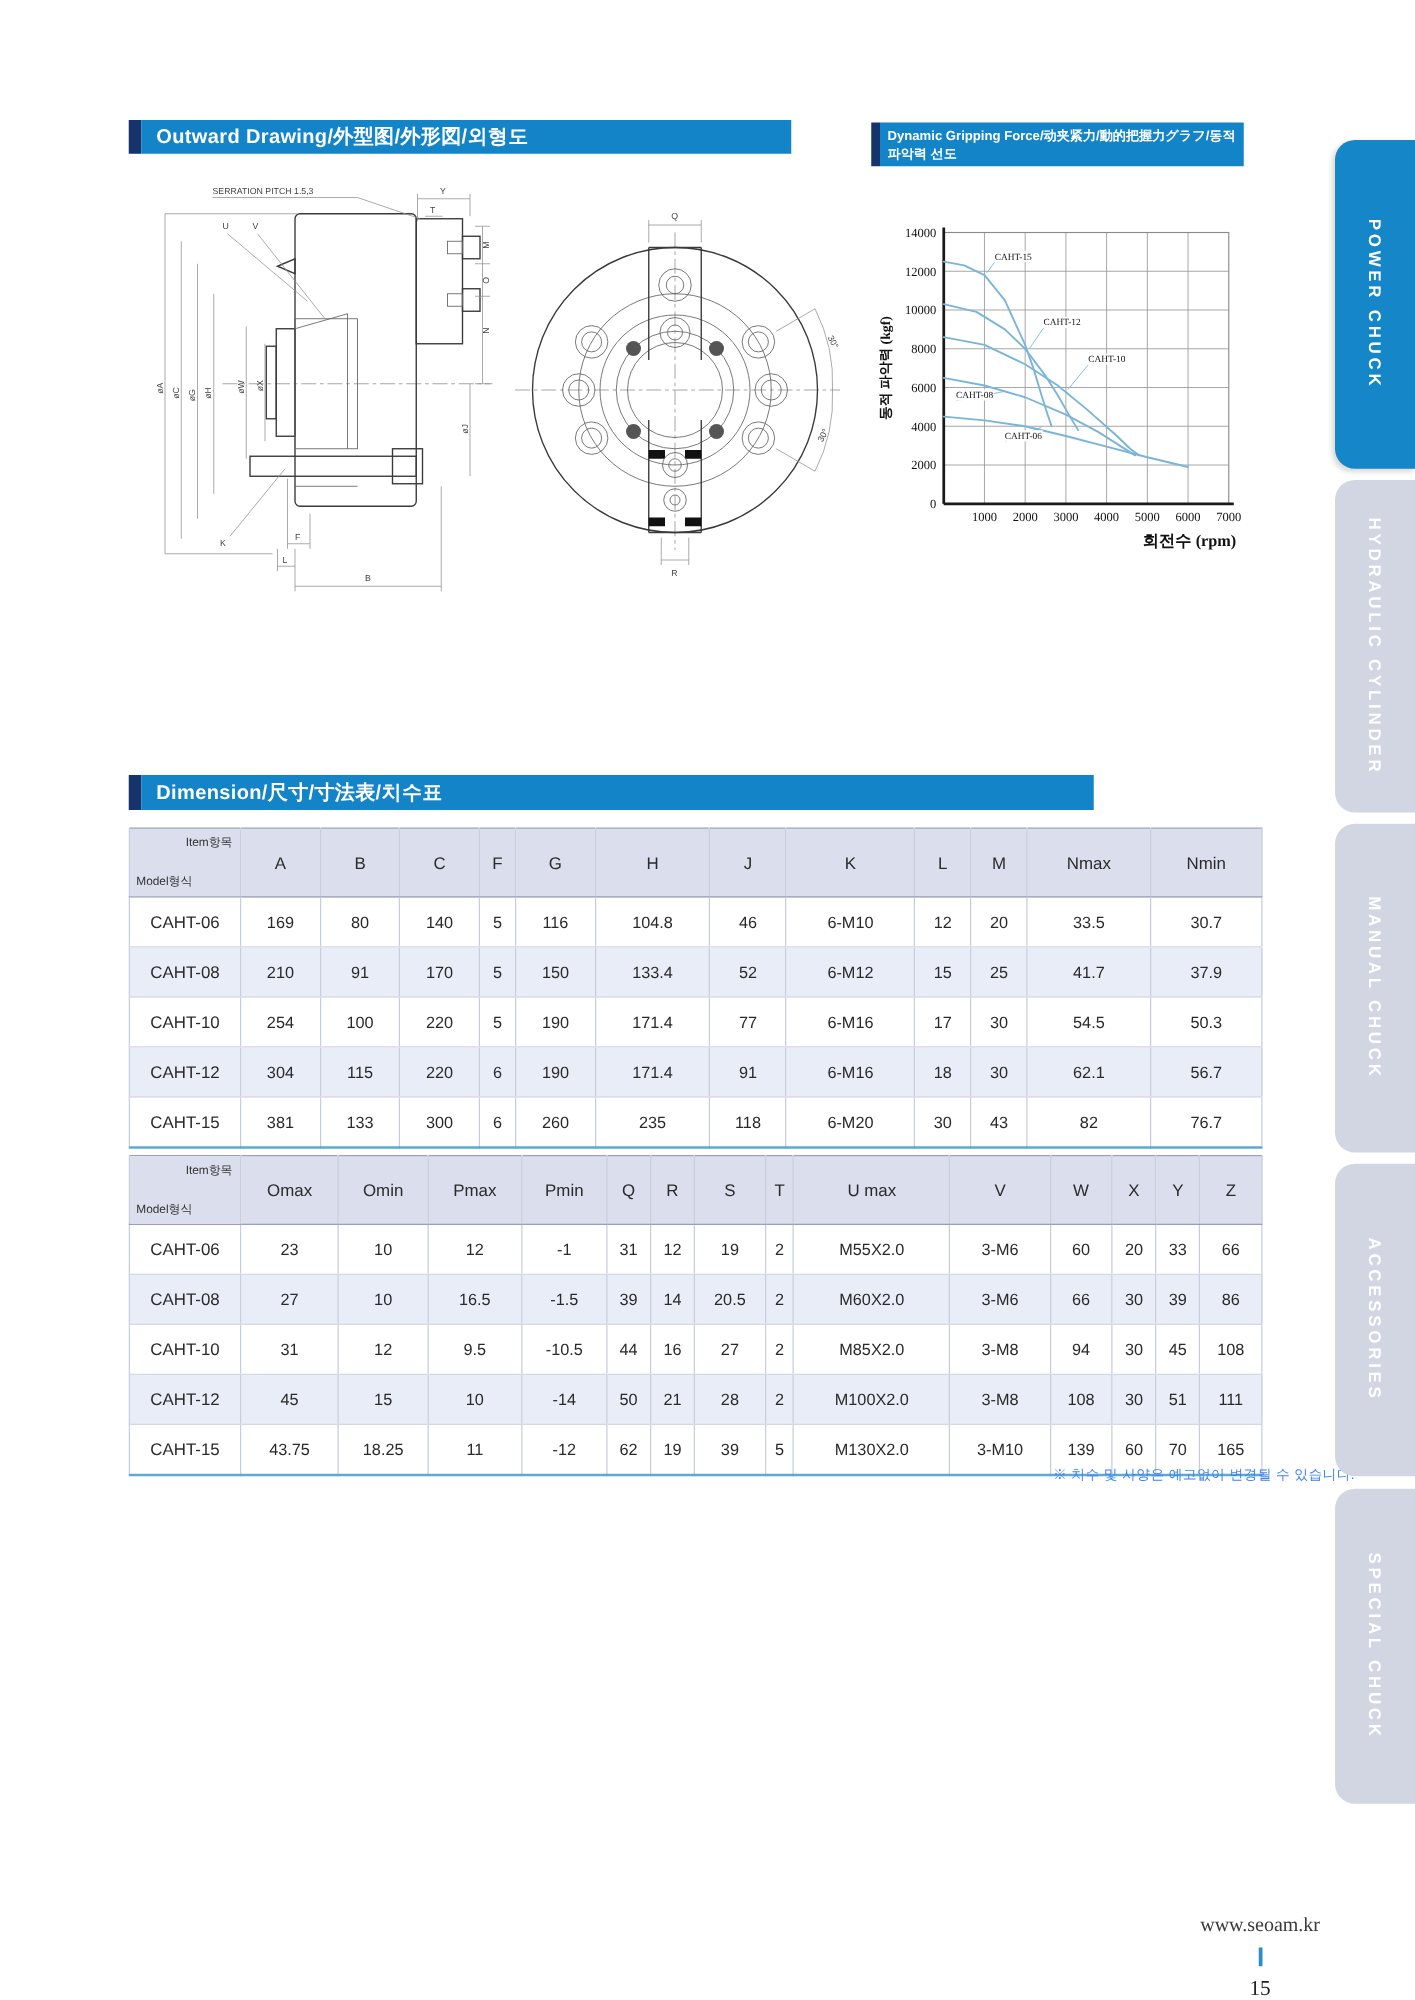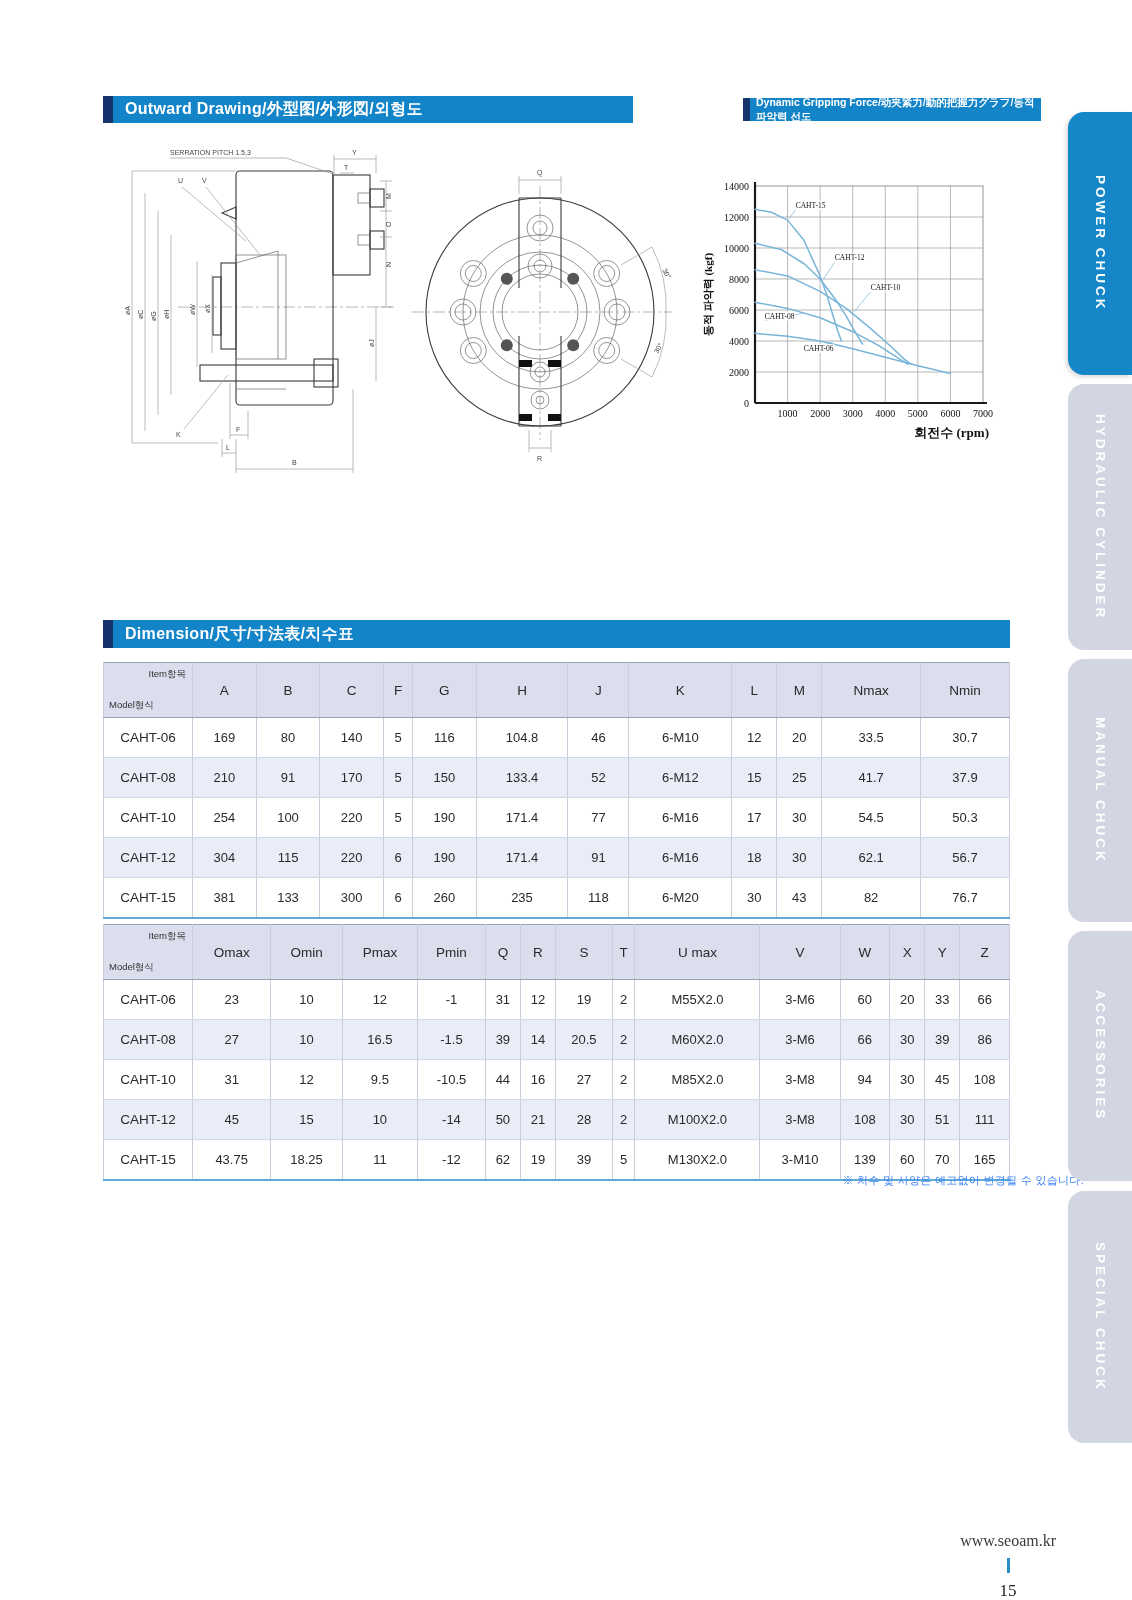--- a/index.html
+++ b/index.html
@@ -49,21 +49,21 @@
 </head>
 <body>
 
 <div class="page">
 
   <div class="hdr hdr-large" style="left:103px;top:96px;width:530px;height:27px;">
     <span class="accent"></span>
     <span class="bar">Outward Drawing/外型图/外形図/외형도</span>
   </div>
 
-  <div class="hdr hdr-small" style="left:697px;top:98px;width:298px;height:23px;margin-left:46px;">
+  <div class="hdr hdr-small" style="left:697px;top:98px;width:298px;height:35px;">
     <span class="accent"></span>
     <span class="bar">Dynamic Gripping Force/动夹紧力/動的把握力グラフ/동적 파악력 선도</span>
   </div>
 
   <svg style="position:absolute;left:118px;top:143px;" width="290" height="345" viewBox="0 0 290 345">
 
     <line class="cl" x1="60" y1="164" x2="276" y2="164"></line>
 
     <rect class="body" x="118" y="28" width="97" height="234" rx="4"></rect>
     <rect class="body" x="215" y="32" width="37" height="100"></rect>
@@ -249,21 +249,21 @@
       <line x1="106.85714285714286" y1="153.1" x2="67.77142857142857" y2="160.525" stroke="#79b5d8" stroke-width="0.7"></line>
       <rect x="66.77142857142857" y="151.525" width="31.400000000000002" height="9" fill="#ffffff" opacity="0.9"></rect>
       <text x="67.77142857142857" y="158.525" font-size="7.5" fill="#111">CAHT-08</text>
       <line x1="136.17142857142858" y1="181.775" x2="106.85714285714286" y2="193.075" stroke="#79b5d8" stroke-width="0.7"></line>
       <rect x="105.85714285714286" y="184.075" width="31.400000000000002" height="9" fill="#ffffff" opacity="0.9"></rect>
       <text x="106.85714285714286" y="191.075" font-size="7.5" fill="#111">CAHT-06</text>
       <text x="292" y="277" text-anchor="end" font-size="13" font-weight="bold" fill="#111">회전수 (rpm)</text>
       <text x="15" y="134.5" text-anchor="middle" font-size="11" font-weight="bold" fill="#111" transform="rotate(-90 15 134.5)">동적 파악력 (kgf)</text>
     </svg>
 
-  <div class="hdr hdr-large" style="left:103px;top:620px;width:907px;height:28px;">
+  <div class="hdr hdr-large" style="left:103px;top:620px;width:772px;height:28px;">
     <span class="accent"></span>
     <span class="bar">Dimension/尺寸/寸法表/치수표</span>
   </div>
 
   <table class="dim" style="left:103px;top:662px;">
       <thead>
         <tr>
           <th class="corner">
             <span class="ci">Item항목</span>
             <span class="cm">Model형식</span>

